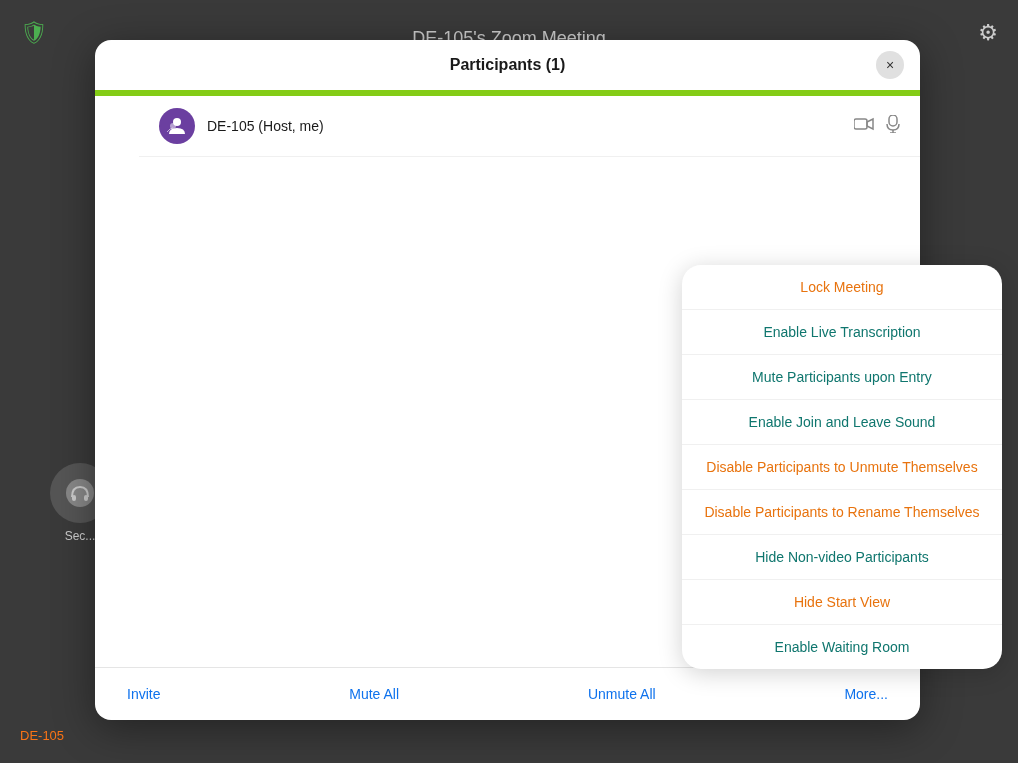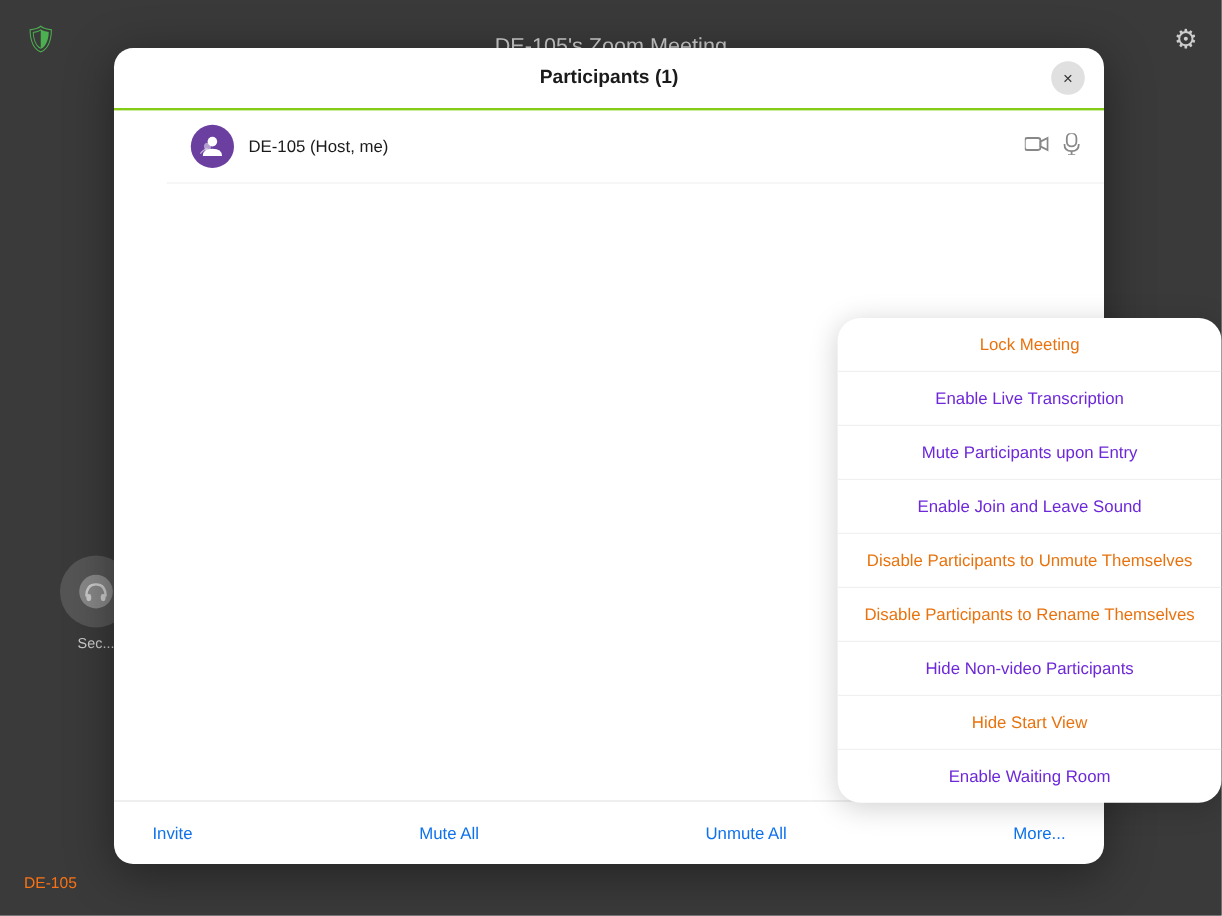--- a/index.html
+++ b/index.html
@@ -101,21 +101,21 @@
       display: flex;
       flex-direction: column;
       overflow: hidden;
     }
 
     .modal-header {
       padding: 16px 20px;
       display: flex;
       align-items: center;
       justify-content: center;
-      border-bottom: 2px solid #84cc16;
+      border-bottom: 6px solid #84cc16;
       position: relative;
     }
 
     .modal-title {
       font-size: 16px;
       font-weight: 600;
       color: #1a1a1a;
     }
 
     .close-btn {
@@ -195,21 +195,21 @@
       cursor: pointer;
       padding: 6px 12px;
     }
 
     .footer-btn.blue { color: #0e72ed; }
     .footer-btn.more { color: #0e72ed; }
 
     
     .dropdown-menu {
       position: absolute;
-      right: 0;
+      right: 16px;
       top: 265px;
       width: 320px;
       background: white;
       border-radius: 19px;
       box-shadow: 0 4px 24px rgba(0,0,0,0.18);
       z-index: 100;
       overflow: hidden;
     }
 
     .menu-item {
@@ -218,21 +218,21 @@
       cursor: pointer;
       border-bottom: 1px solid #f0f0f0;
       text-align: center;
     }
 
     .menu-item:last-child {
       border-bottom: none;
     }
 
     .menu-item.orange { color: #e8730e; }
-    .menu-item.blue-dark { color: #6d28d9; }
+    .menu-item.blue-dark { color: #0f766e; }
   </style>
 </head>
 <body>
 
 <div class="bg">
   <span class="bg-title">DE-105's Zoom Meeting</span>
   <span class="gear-icon">⚙</span>
   <span class="shield-icon">🛡</span>
 
   <div class="security-tile">

